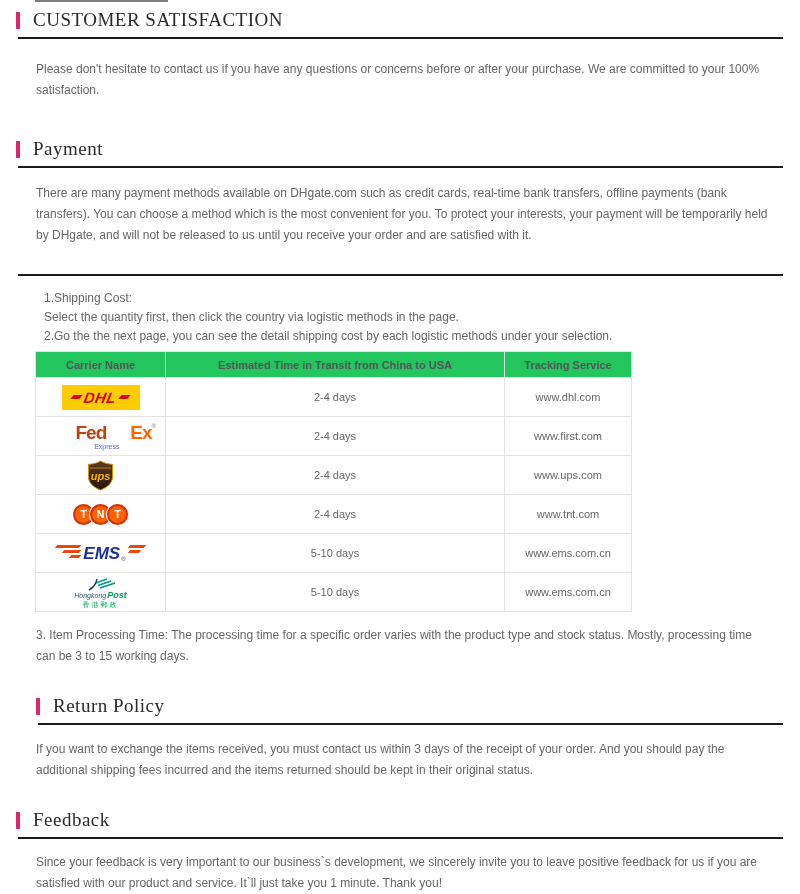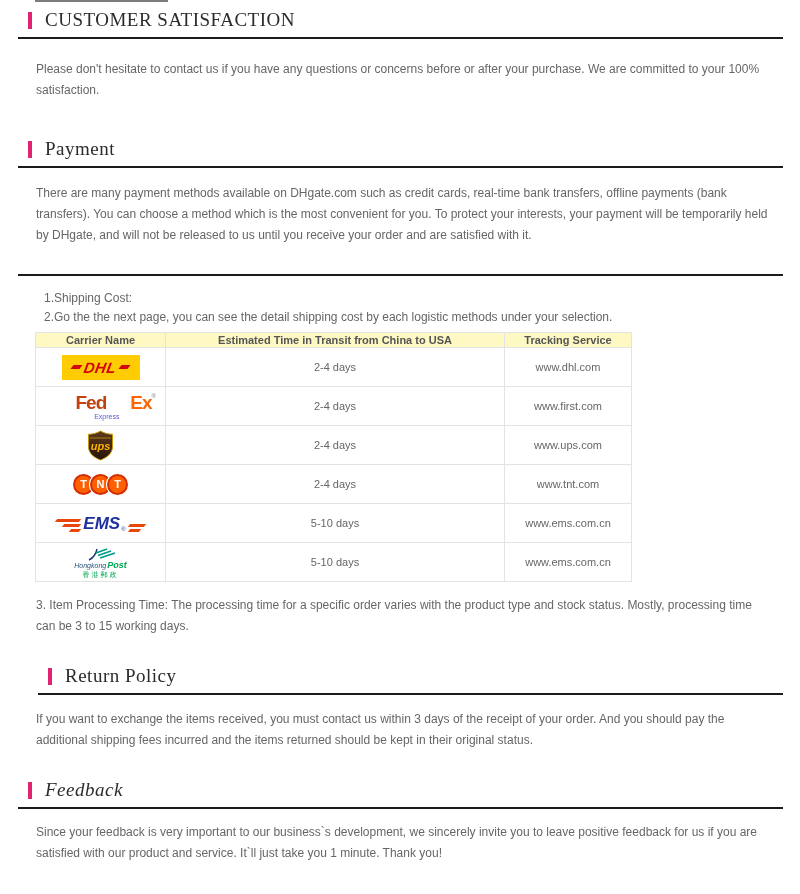--- a/index.html
+++ b/index.html
@@ -4,48 +4,48 @@
 <style>
   * { margin:0; padding:0; box-sizing:border-box; }
   html,body { background:#fff; }
   body {
     width:800px; height:894px; overflow:hidden; position:relative;
     font-family:"Liberation Sans", sans-serif;
   }
   .top-artifact { position:absolute; top:0; left:35px; width:133px; height:2px; background:#7d7d7d; }
 
   
-  .sec-head { display:flex; align-items:center; margin:0 28px; }
+  .sec-head { display:flex; align-items:center; margin:0 16px; }
   .bar { width:4px; height:17px; background:#e0246f; margin-right:13px; flex:0 0 auto; }
   .sec-title { font-family:"Liberation Serif", serif; font-weight:normal; font-size:19px;
                color:#2b2b2b; letter-spacing:0.5px; line-height:24px; }
   .sec-rule { height:2px; background:#1b1b1b; margin:5px 17px 0 18px; }
 
   
   .para { font-size:12px; color:#666; line-height:21px; padding:0 30px 0 36px; }
   .list-line { font-size:12px; color:#666; line-height:19px; padding:0 30px 0 44px; }
 
   
   #sec-cs   { margin-top:8px; }
   #p-cs     { margin-top:20px; }
   #sec-pay  { margin-top:36px; }
   #p-pay    { margin-top:15px; }
   #sec-ship { margin-top:28px; }
   #ship-list{ margin-top:13px; }
   #ship-table{ margin:5px 0 0 35px; }
   #ship-note{ margin-top:13px; }
   #sec-ret  { margin-top:27px;padding-left:20px; }
   #p-ret    { margin-top:14px; }
-  #sec-fb   { margin-top:27px;font-style:italic; }
+  #sec-fb   { margin-top:27px; }
   #p-fb     { margin-top:13px; }
 
   
   table { border-collapse:collapse; }
   th, td { border:1px solid #e3e3e3; text-align:center; vertical-align:middle; }
-  th { background:#fef9c3; height:15px; font-size:11px; font-weight:bold; color:#555; }
+  th { background:#22c55e; height:26px; font-size:11px; font-weight:bold; color:#555; }
   td { height:39px; font-size:11px; color:#666; }
 
   
   .logo-wrap { display:flex; justify-content:center; align-items:center; }
 
   .logo-dhl { width:78px; height:25px; background:#FECC00; display:flex;
               align-items:center; justify-content:center; gap:3px; }
   .dhl-dash { display:block; width:9px; height:4px; background:#D40511; transform:skewX(-38deg); }
   .dhl-text { font-style:italic; font-weight:bold; font-size:15px; color:#D40511;
               letter-spacing:0.5px; transform:skewX(-10deg); line-height:1; }
@@ -56,21 +56,21 @@
   .fedex-reg { font-size:6px; color:#999; vertical-align:top; letter-spacing:0; }
   .fedex-express { font-size:7px; color:#5b5bd6; text-align:right; padding-right:6px; margin-top:1px; }
 
   .tnt-row { display:flex; }
   .tnt-circle { width:21px; height:21px; border-radius:50%; background:#ff6000;
                 border:2px solid #d42e06; box-shadow:0 0 0 1px #fff;
                 color:#fff; font-weight:bold; font-size:11px; line-height:1;
                 display:flex; align-items:center; justify-content:center; margin-left:-4px; }
   .tnt-circle:first-child { margin-left:0; }
 
-  .logo-ems { display:flex; align-items:flex-end; }
+  .logo-ems { display:flex; align-items:flex-start; }
   .ems-wing  { display:flex; flex-direction:column; align-items:flex-end; gap:2px; margin-right:3px; }
   .ems-right { display:flex; flex-direction:column; align-items:flex-start; gap:2px; margin-left:3px; }
   .ems-stripe { display:block; height:3px; background:#e8470b; transform:skewX(-38deg); }
   .w24{width:24px;} .w17{width:17px;} .w10{width:10px;} .w16{width:16px;} .w11{width:11px;}
   .ems-text { color:#1d2f9f; font-weight:bold; font-style:italic; font-size:17px; line-height:1; }
   .ems-reg  { color:#1d2f9f; font-size:6px; align-self:flex-end; margin-left:1px; }
 
   .logo-hk { display:flex; flex-direction:column; align-items:center; line-height:1; }
   .hk-name { display:flex; align-items:baseline; gap:1px; }
   .hk-a { font-size:7px; font-style:italic; color:#27537a; }
@@ -99,20 +99,21 @@
   <div class="sec-rule"></div>
 </section>
 <p class="para" id="p-pay">There are many payment methods available on DHgate.com such as credit cards, real-time bank transfers, offline payments (bank transfers). You can choose a method which is the most convenient for you. To protect your interests, your payment will be temporarily held by DHgate, and will not be released to us until you receive your order and are satisfied with it.</p>
 
 <section id="sec-ship">
   <div class="sec-rule"></div>
 </section>
 
 <div id="ship-list">
   <div class="list-line">1.Shipping Cost:</div>
+  <div class="list-line">Select the quantity first, then click the country via logistic methods in the page.</div>
   <div class="list-line">2.Go the the next page, you can see the detail shipping cost by each logistic methods under your selection.</div>
 </div>
 
 <table id="ship-table">
   <colgroup>
       <col style="width:130px">
       <col style="width:339px">
       <col style="width:127px">
     </colgroup>
   <thead>

